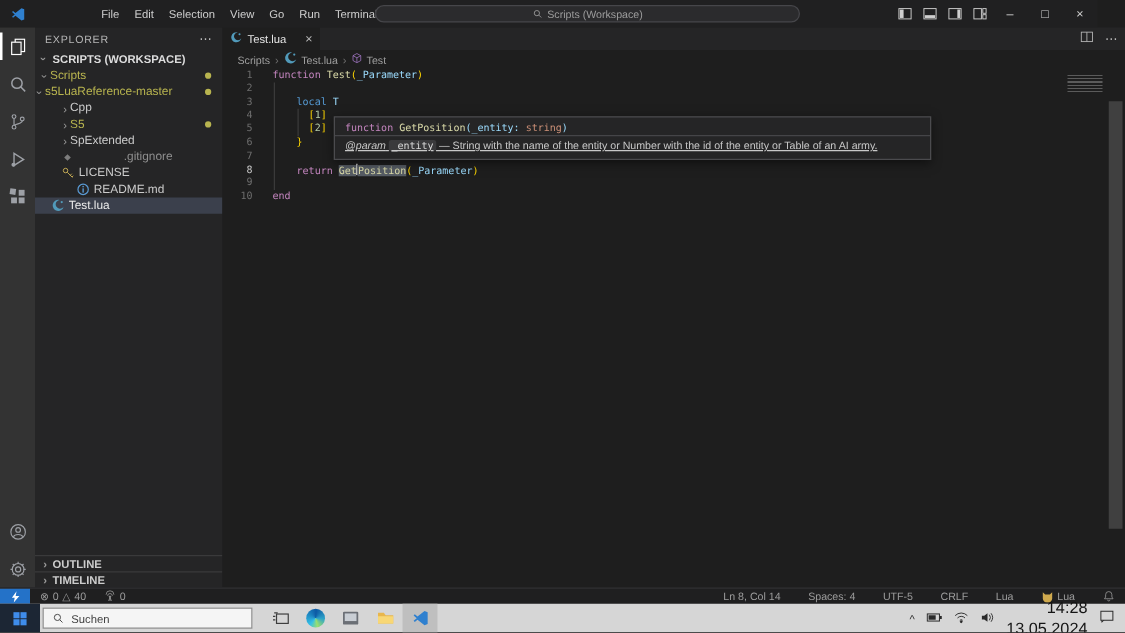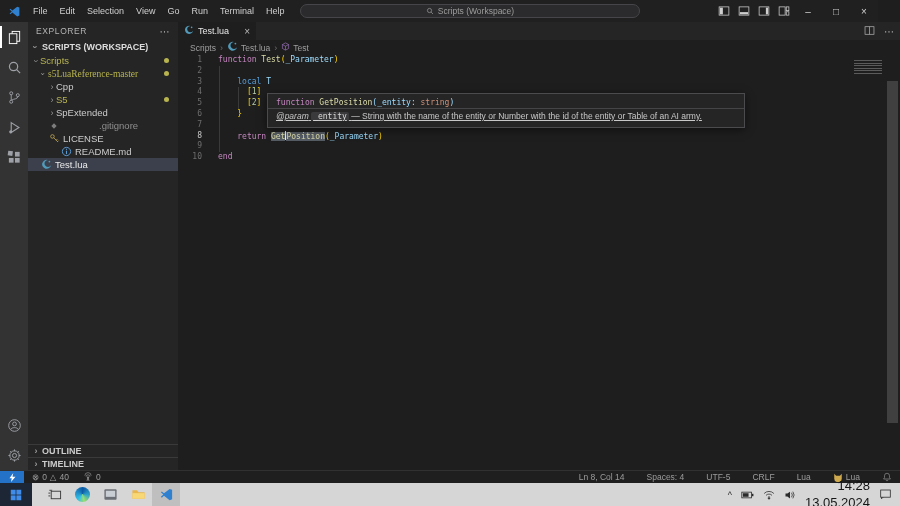--- a/index.html
+++ b/index.html
@@ -2,21 +2,21 @@
 <html><head>
 <meta charset="utf-8">
 <style>
   * { margin:0; padding:0; box-sizing:border-box; }
   html,body { width:900px; height:506px; overflow:hidden; background:#1e1e1e;
               font-family:"Liberation Sans", sans-serif; }
   #stage { position:relative; width:900px; height:506px; background:#1e1e1e; }
 
   
   #titlebar { position:absolute; left:0; top:0; width:878px; height:22px;
-              background:#202021; display:flex; align-items:center; color:#cfcfcf; }
+              background:#202021; display:flex; align-items:center; color:#cfcfcf;gap:48px; }
   #vscode-logo { margin:0 6px 0 8px; display:flex; }
   #menu { display:flex; font-size:9px; }
   .menu-item { padding:0 6px; line-height:22px; cursor:default; }
   #nav-arrows { display:flex; gap:12px; margin-left:16px; font-size:10px; color:#b3b3b3; }
   #cmd-center { position:absolute; left:300px; top:4px; width:340px; height:14px;
                 background:#2b2b2d; border:1px solid #46464a; border-radius:8px;
                 display:flex; align-items:center; justify-content:center; gap:4px;
                 font-size:8.5px; color:#9d9d9d; }
   #win-controls { position:absolute; right:0; top:0; height:22px; display:flex; align-items:center; }
   .layout-ic { width:20px; height:22px; display:flex; align-items:center; justify-content:center; }
@@ -249,21 +249,21 @@
     <div id="ws-header">
       <span class="chev down">›</span>
       <span>SCRIPTS (WORKSPACE)</span>
     </div>
     <div id="tree">
         <div class="tree-row" style="padding-left: 4px;">
           <span class="chev down">›</span>
           <span class="lbl mod">Scripts</span>
           <span class="gitdot"></span>
         </div>
-        <div class="tree-row" style="padding-left: 12px; font-family: Liberation Serif, serif;">
+        <div class="tree-row" style="padding-left: 0;">
           <span class="chev down">›</span>
           <span class="lbl mod">s5LuaReference-master</span>
           <span class="gitdot"></span>
         </div>
         <div class="tree-row" style="padding-left: 20px;">
           <span class="chev">›</span>
           <span class="lbl">Cpp</span>
         </div>
         <div class="tree-row" style="padding-left: 20px;">
           <span class="chev">›</span>
@@ -466,20 +466,27 @@
   </div>
 
   <div id="taskbar">
     <div id="start">
       <svg width="12" height="12" viewBox="0 0 16 16">
           <rect x="1" y="1" width="6.5" height="6.5" fill="#3f8cea"></rect>
           <rect x="8.5" y="1" width="6.5" height="6.5" fill="#3f8cea"></rect>
           <rect x="1" y="8.5" width="6.5" height="6.5" fill="#3f8cea"></rect>
           <rect x="8.5" y="8.5" width="6.5" height="6.5" fill="#3f8cea"></rect>
         </svg>
+    </div>
+    <div id="tb-search">
+      <svg width="9" height="9" viewBox="0 0 16 16">
+          <circle cx="7" cy="7" r="4.4" fill="none" stroke="#4a4a4a" stroke-width="1.4"></circle>
+          <path d="M10.4 10.4L14.2 14.2" stroke="#4a4a4a" stroke-width="1.4"></path>
+        </svg>
+      <span>Suchen</span>
     </div>
     <div id="tb-icons">
       <span class="tb-ic">
           <svg width="15" height="15" viewBox="0 0 16 16" fill="none" stroke="#3c3c3c">
             <rect x="4.5" y="4.5" width="10" height="8"></rect>
             <path d="M2.5 3.5h3M1.5 6.5h2M1.5 9.5h2"></path>
           </svg>
         </span>
       <span class="tb-ic">
           <span style="width:15px;height:15px;border-radius:50%;display:inline-block;background:conic-gradient(from 220deg,#35c1e7,#0c59a4 40%,#2ea3c9 65%,#9adf6e 85%,#35c1e7);"></span>

